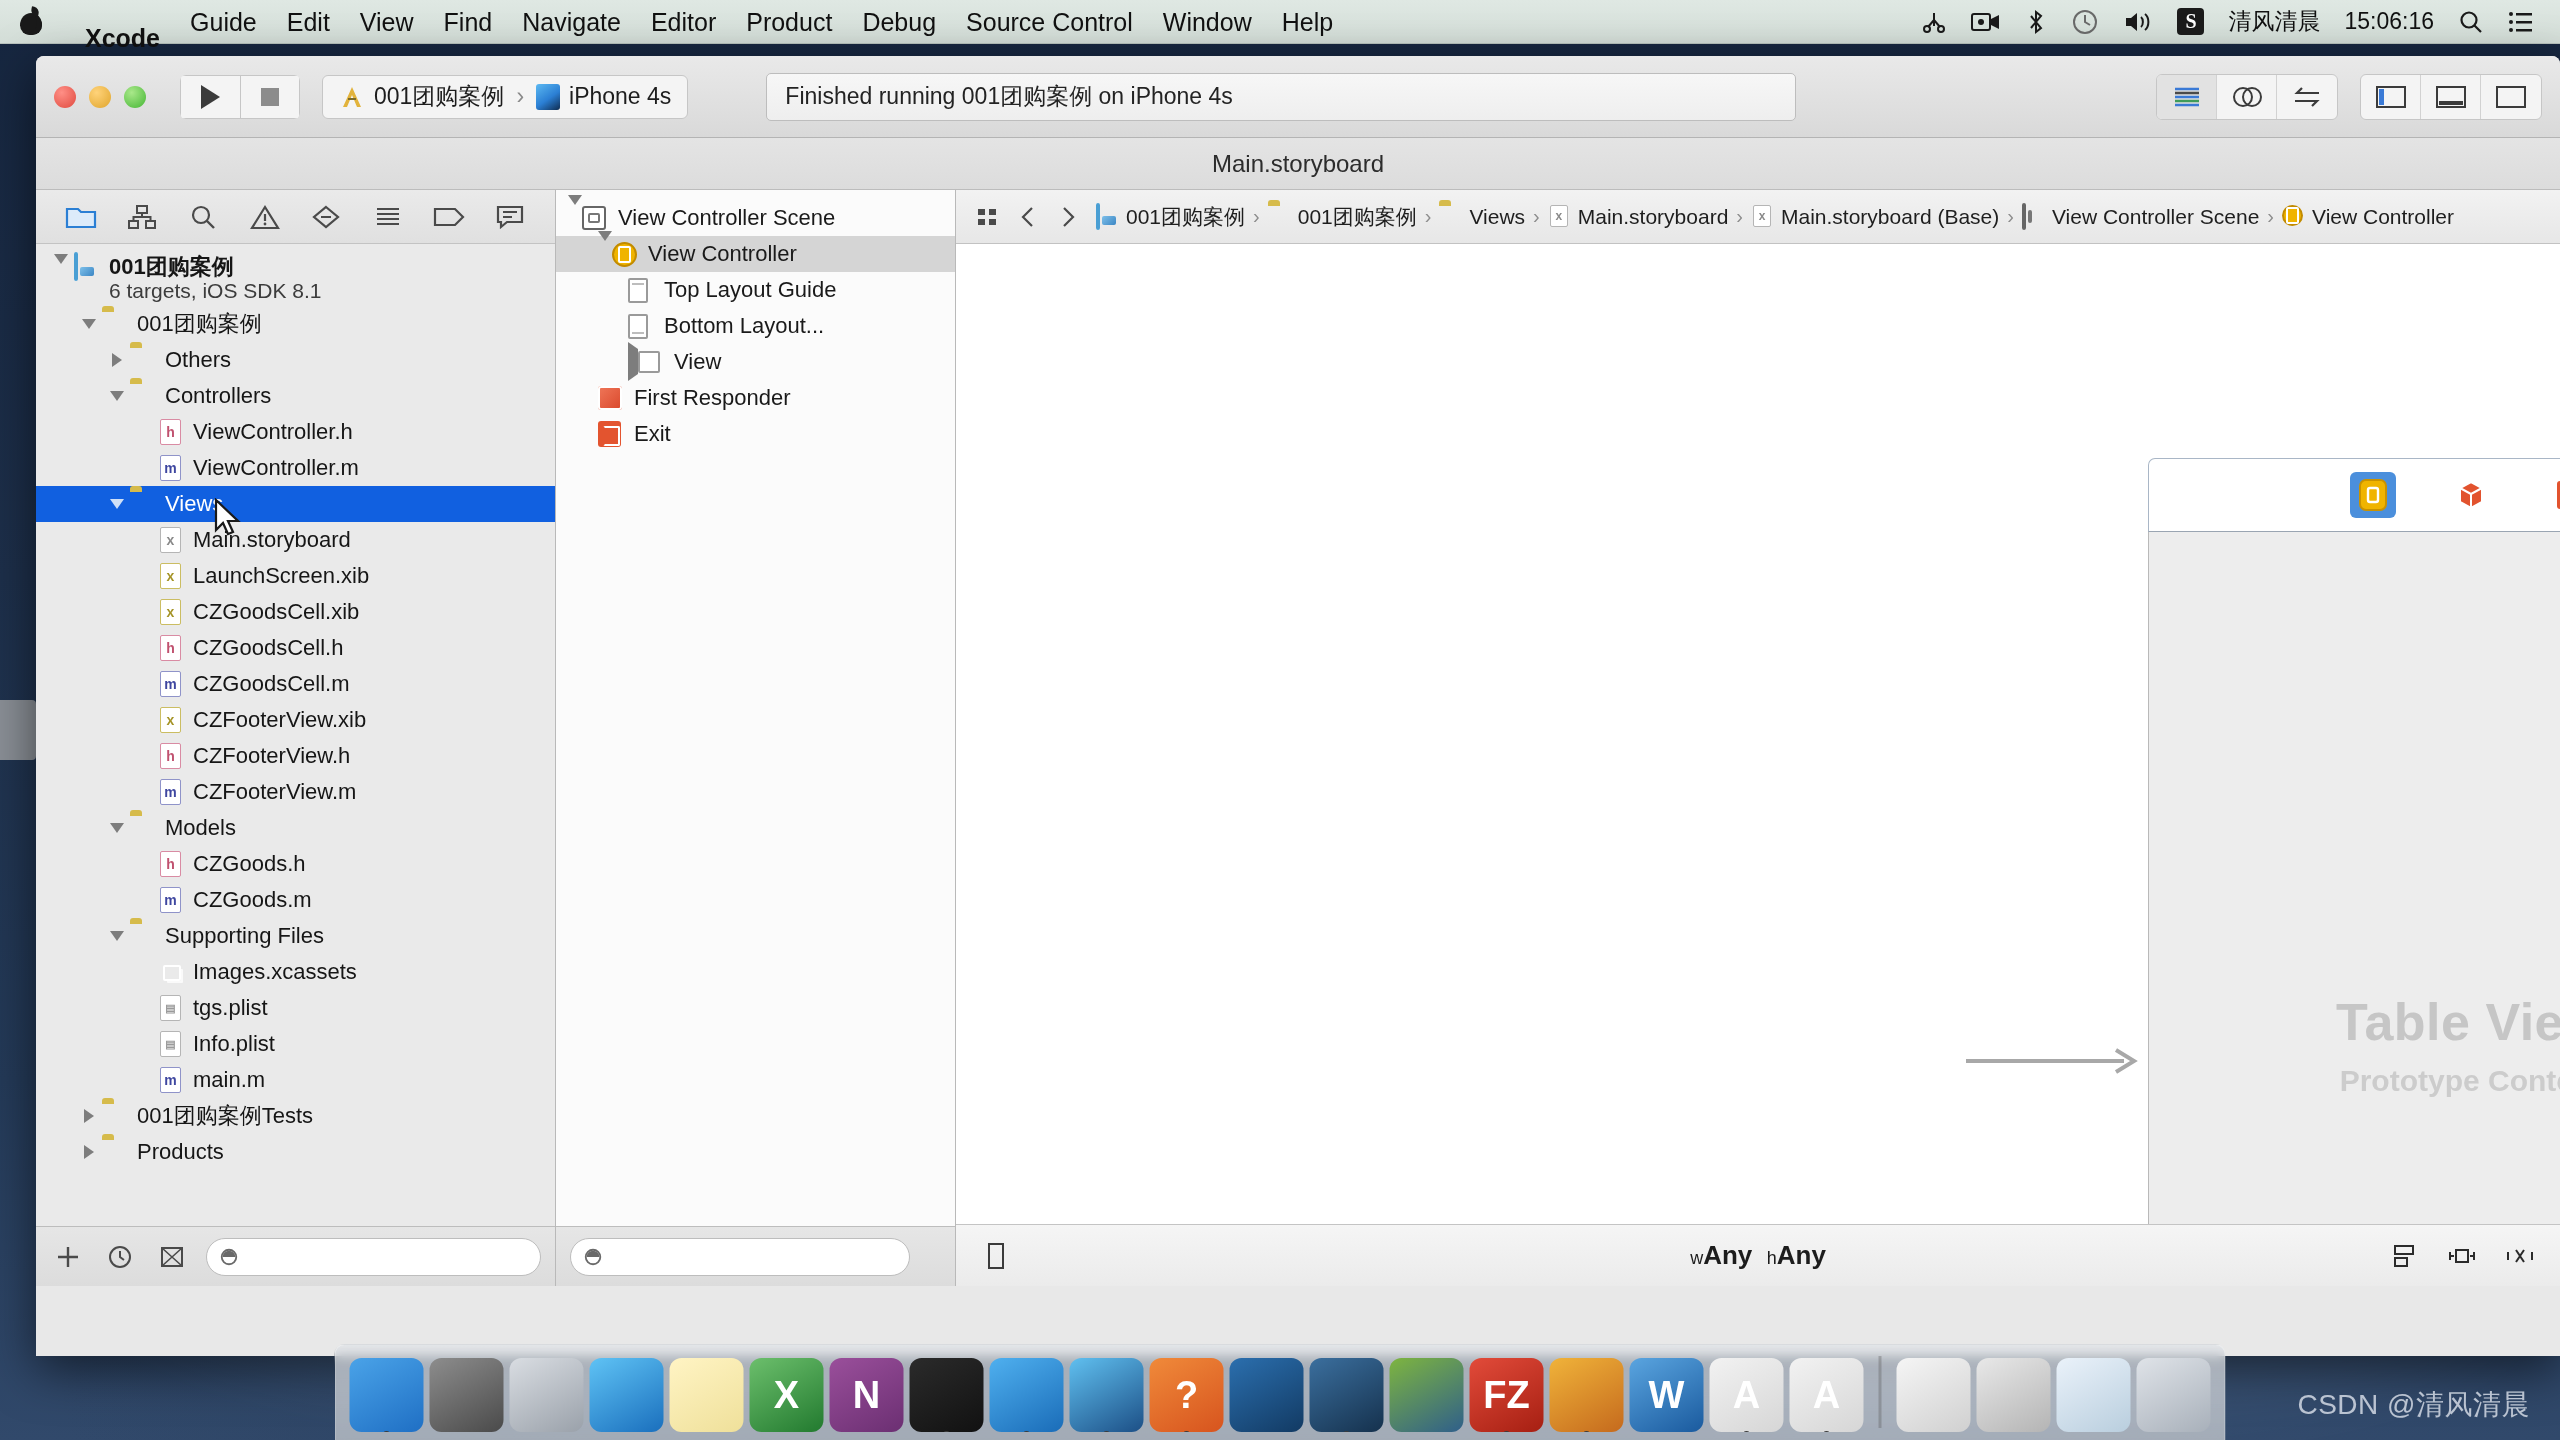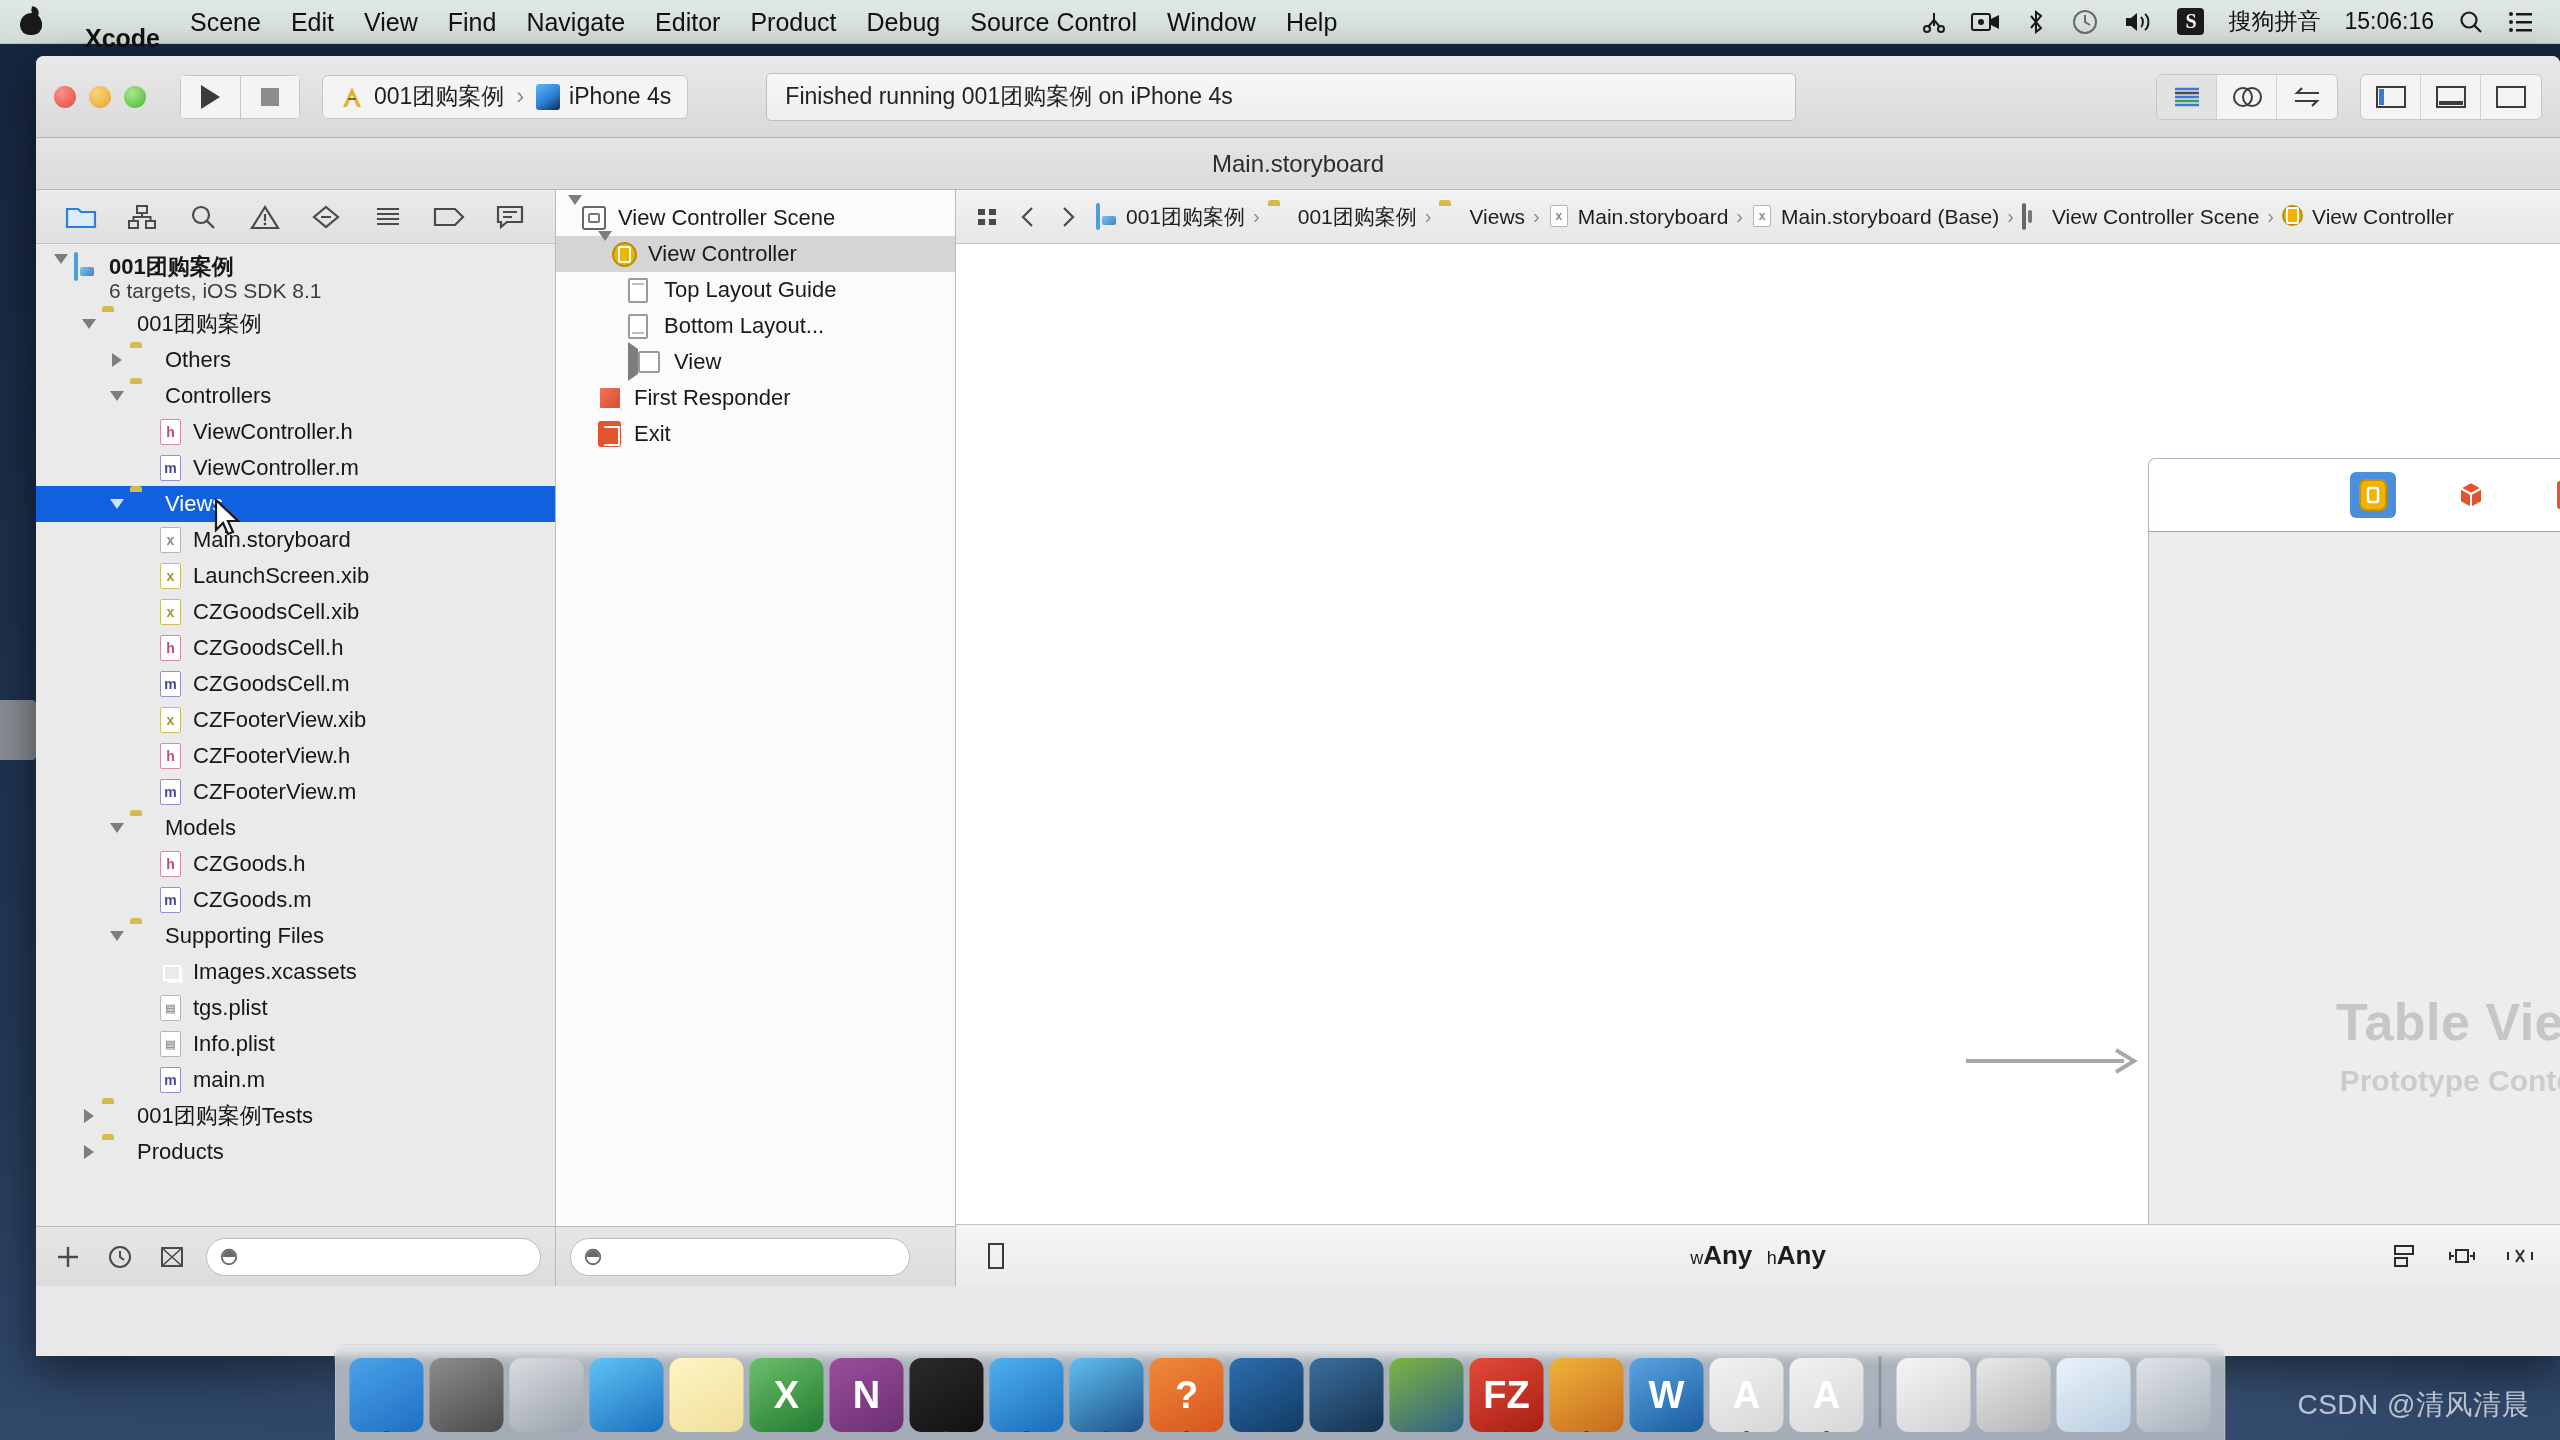--- a/index.html
+++ b/index.html
@@ -374,21 +374,21 @@
 
   <div class="desktop">
     <div class="desk-cloud" style="left:120px; top:1120px; width:900px; height:260px;"></div>
     <div class="desk-cloud" style="left:1500px; top:1180px; width:1000px; height:230px; opacity:.2;"></div>
   </div>
   <div class="left-edge-strip"></div>
 
   <div class="menubar">
     <div class="apple-logo"></div>
     <div class="menu-item app-name">Xcode</div>
-    <div class="menu-item">Scene</div>
+    <div class="menu-item">Guide</div>
     <div class="menu-item">Edit</div>
     <div class="menu-item">View</div>
     <div class="menu-item">Find</div>
     <div class="menu-item">Navigate</div>
     <div class="menu-item">Editor</div>
     <div class="menu-item">Product</div>
     <div class="menu-item">Debug</div>
     <div class="menu-item">Source Control</div>
     <div class="menu-item">Window</div>
     <div class="menu-item">Help</div>
@@ -422,21 +422,21 @@
     </div>
     <div class="status-item">
       <svg width="30" height="26" viewBox="0 0 30 26">
           <path d="M3 9h5l6-5v18l-6-5H3z" fill="#1a1a1a"></path>
           <path d="M18 8c2.5 2 2.5 8 0 10M22 5c4.5 3.5 4.5 12.5 0 16" stroke="#1a1a1a" stroke-width="2" fill="none"></path>
         </svg>
     </div>
     <div class="status-item">
       <span class="sogou-badge">S</span>
     </div>
-    <div class="status-item">搜狗拼音</div>
+    <div class="status-item">清风清晨</div>
     <div class="status-item">15:06:16</div>
     <div class="status-item">
       <svg width="26" height="26" viewBox="0 0 26 26">
           <circle cx="11" cy="11" r="7.5" stroke="#1a1a1a" stroke-width="2.2" fill="none"></circle>
           <path d="M16.5 16.5L23 23" stroke="#1a1a1a" stroke-width="2.2"></path>
         </svg>
     </div>
     <div class="status-item">
       <svg width="26" height="22" viewBox="0 0 26 22">
           <g fill="#1a1a1a">

